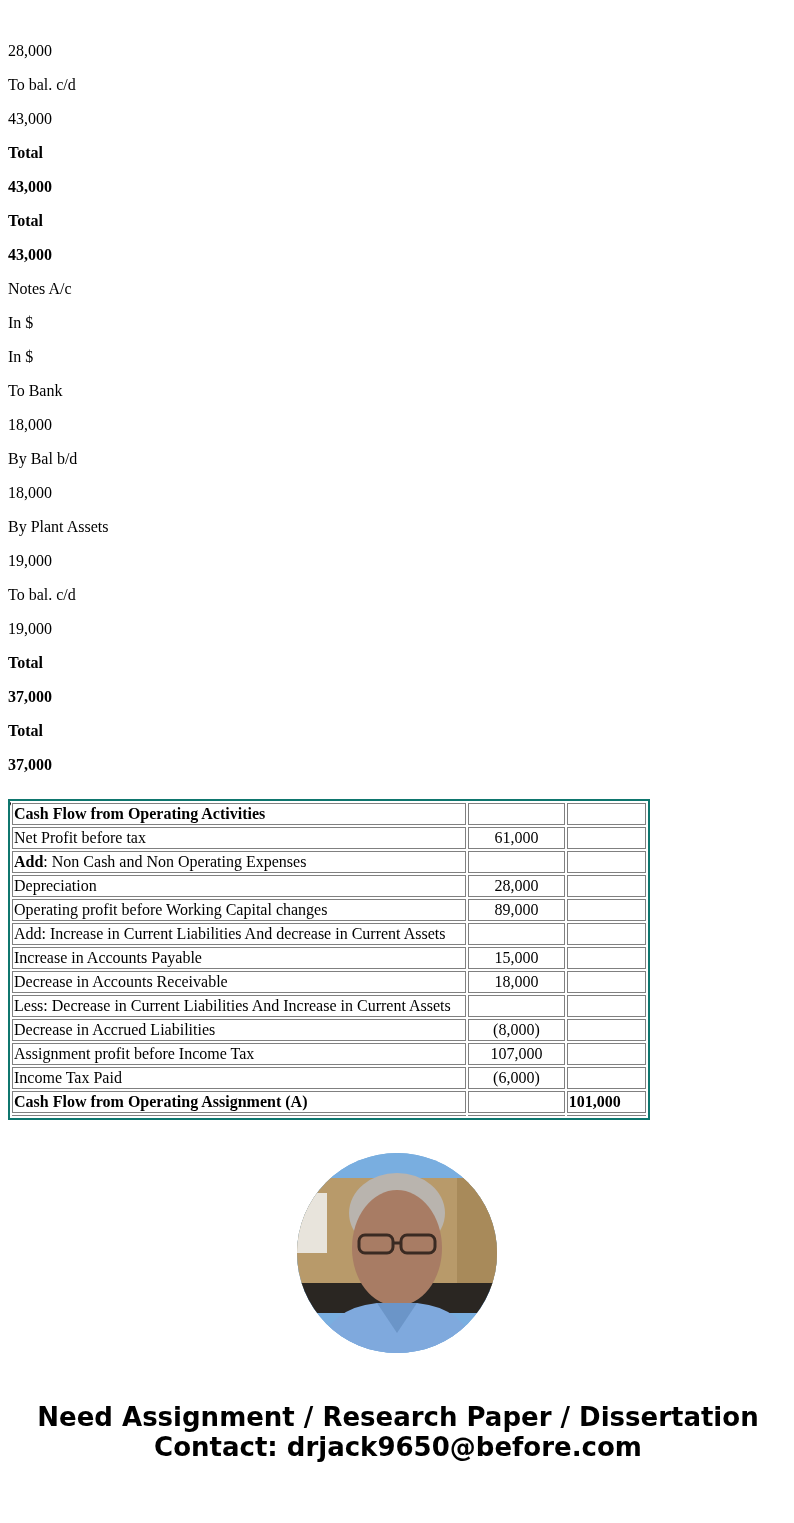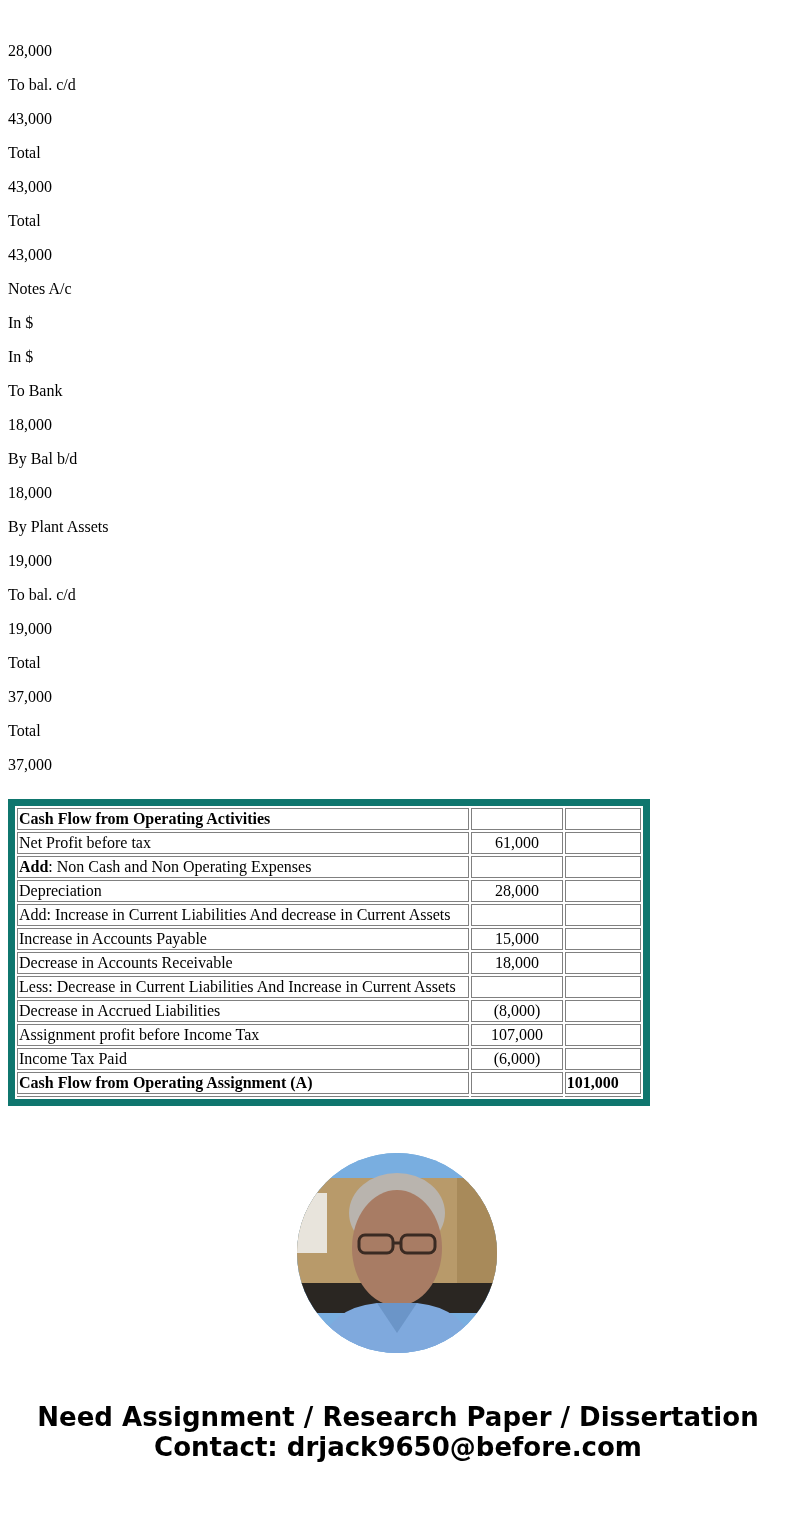--- a/index.html
+++ b/index.html
@@ -7,29 +7,29 @@
       width: 794px;
       height: 1523px;
       position: relative;
       overflow: hidden;
       font-family: "Liberation Serif", serif;
       font-size: 16px;
       color: #000;
     }
     .content { position: absolute; left: 8px; top: -8px; width: 778px; }
     .para { margin: 16px 0; line-height: 18px; height: 18px; }
-    .para.bold { font-weight: normal; margin-top: 12px; }
+    .para.bold { font-weight: bold; margin-top: 12px; }
     .partial { height: 18px; margin: 16px 0; }
     .comma { margin: 16px 0; line-height: 18px; height: 18px; }
 
     table.cf {
       position: absolute;
       left: 8px;
       top: 799px;
-      border: 7px solid #0f766e;
+      border: 2px solid #0f766e;
       border-collapse: separate;
       border-spacing: 2px;
       width: 642px;
       font-size: 16px;
       line-height: 18px;
     }
     table.cf td {
       border: 1px solid #808080;
       padding: 1px 1px;
       height: 18px;
@@ -113,20 +113,25 @@
         <td class="c1"><b>Add</b><span>: Non Cash and Non Operating Expenses</span></td>
         <td class="c2"></td>
         <td class="c3"></td>
       </tr>
       <tr>
         <td class="c1">Depreciation</td>
         <td class="c2">28,000</td>
         <td class="c3"></td>
       </tr>
       <tr>
+        <td class="c1">Operating profit before Working Capital changes</td>
+        <td class="c2">89,000</td>
+        <td class="c3"></td>
+      </tr>
+      <tr>
         <td class="c1">Add: Increase in Current Liabilities And decrease in Current Assets</td>
         <td class="c2"></td>
         <td class="c3"></td>
       </tr>
       <tr>
         <td class="c1">Increase in Accounts Payable</td>
         <td class="c2">15,000</td>
         <td class="c3"></td>
       </tr>
       <tr>

